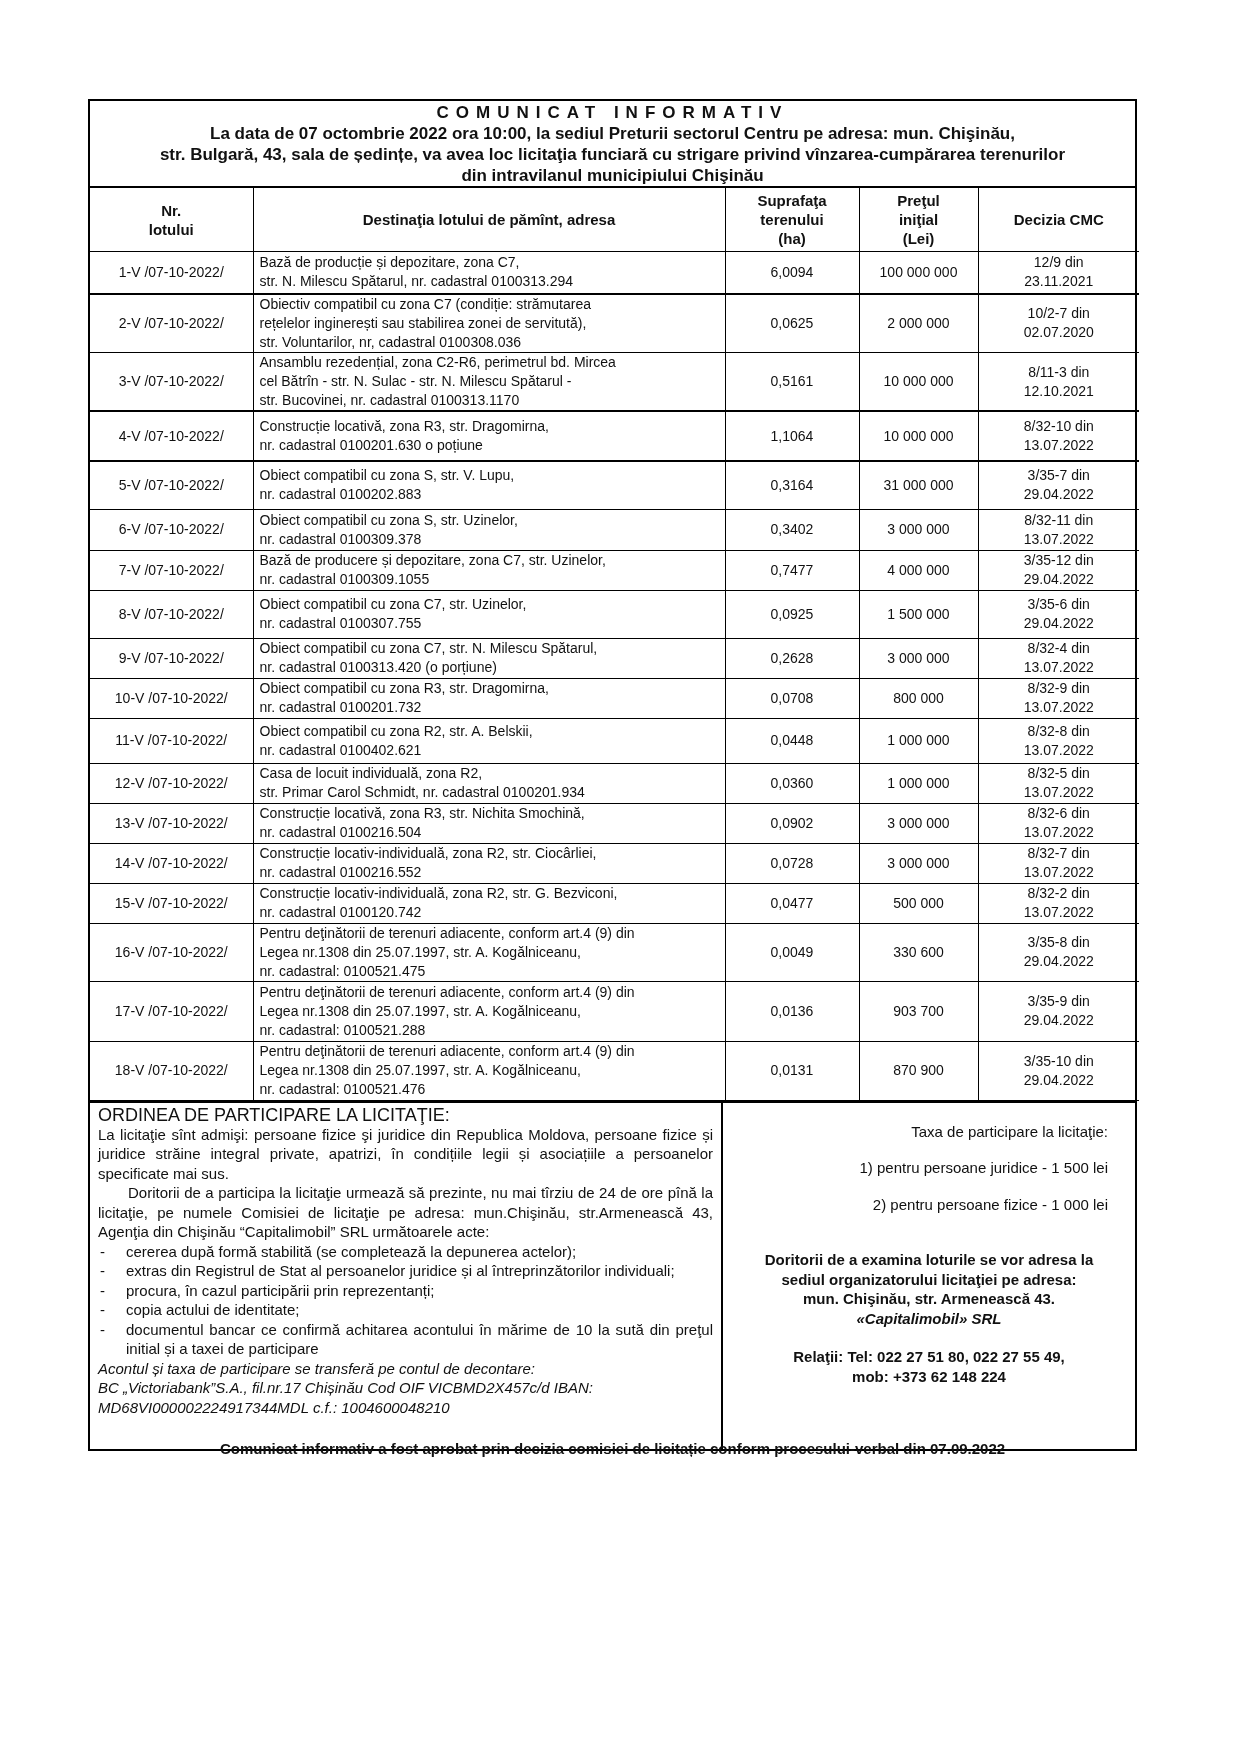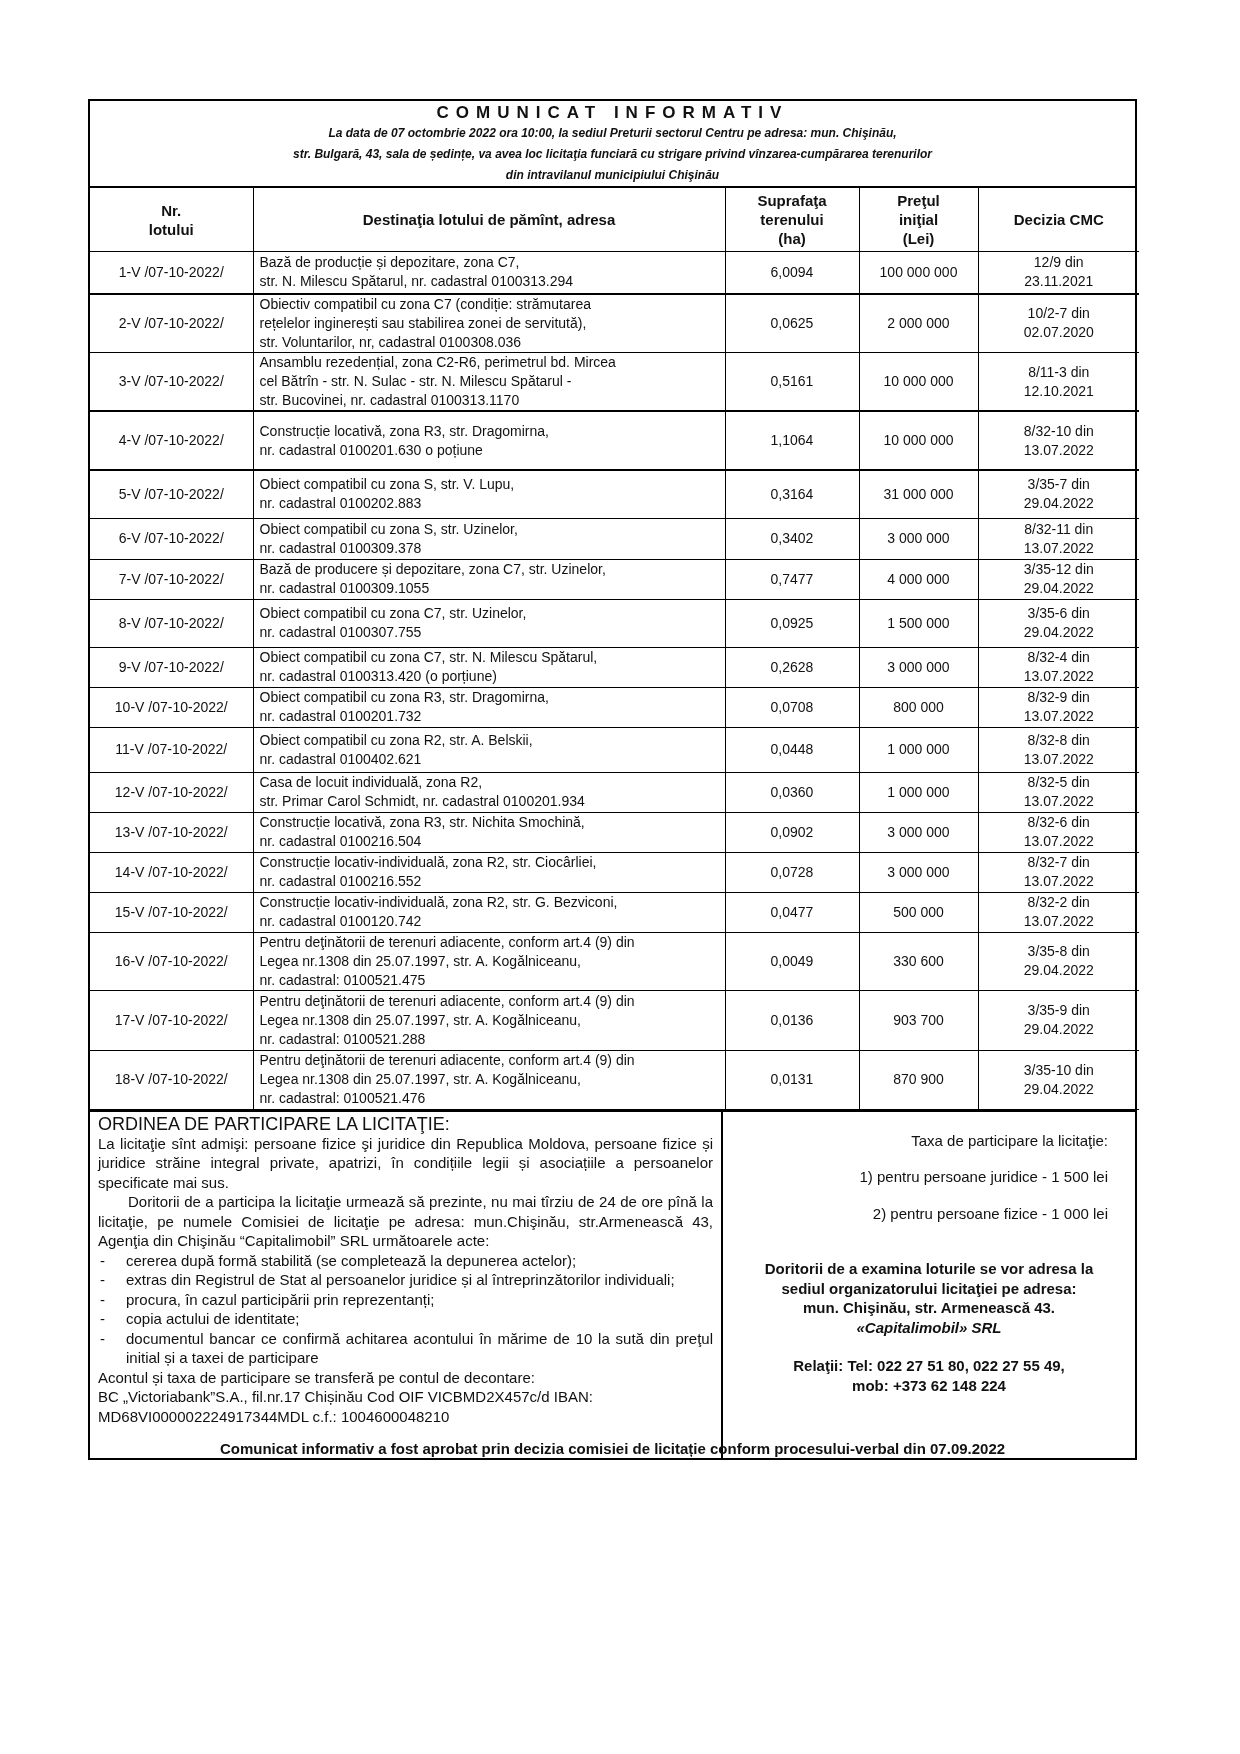--- a/index.html
+++ b/index.html
@@ -1,38 +1,38 @@
 <!DOCTYPE html>
 <html><head>
 <meta charset="utf-8">
 <style>
   html, body { margin:0; padding:0; background:#ffffff; }
   body { width:1240px; height:1754px; position:relative; font-family:"Liberation Sans", sans-serif; color:#111; }
   .doc { position:absolute; left:88px; top:99px; width:1049px; border:2px solid #000; box-sizing:border-box; }
   .head { border-bottom:2px solid #000; text-align:center; font-weight:bold; padding:2px 4px 2px; height:87px; box-sizing:border-box; }
   .head .title { font-size:17px; letter-spacing:7px; line-height:20px; }
-  .head .line { font-size:12px; line-height:21px;font-style:italic; }
+  .head .line { font-size:17px; line-height:21px; }
   table.lots { border-collapse:collapse; width:100%; table-layout:fixed; }
   table.lots td, table.lots th { border:1px solid #000; padding:0 6px; font-size:14px; line-height:19px; vertical-align:middle; }
   table.lots tr:first-child th { border-top:none; }
   table.lots th { font-weight:bold; text-align:center; font-size:15px; height:63px; }
   table.lots td:first-child, table.lots th:first-child { border-left:none; }
   table.lots td:last-child, table.lots th:last-child { border-right:none; }
   table.lots tr.thick td { border-bottom:2px solid #000; }
   td.c { text-align:center; }
   td.l { text-align:left; }
   .bottom { display:flex; border-top:2px solid #000; height:348px; box-sizing:border-box; }
   .bleft { width:633px; border-right:2px solid #000; box-sizing:border-box; padding:2px 8px; font-size:15px; line-height:19.5px; }
   .bleft h3 { margin:0; font-size:18px; line-height:20px; font-weight:normal; }
   .bleft p { margin:0; text-align:justify; }
   .bleft .indent { text-indent:30px; }
   .bleft ul { list-style:none; margin:0; padding:0; }
   .bleft li { position:relative; padding-left:28px; text-align:justify; }
   .bleft li .dash { position:absolute; left:2px; top:0; }
-  .bleft .ital { }
+  .bleft .ital { font-style:italic; }
   .bright { flex:1; padding:2px 10px; font-size:15px; line-height:19.5px; }
   .bright .fees p { margin:17px;text-align:right; }
   .bright .bold { font-weight:bold; text-align:center; margin:0; }
   .gap { height:19px; }
   .footer { position:absolute; left:88px; width:1049px; top:1440px; text-align:center; font-weight:bold; font-size:15px; }
 </style>
 </head>
 <body>
 
 <div class="doc">
@@ -95,21 +95,21 @@
             <div>cel Bătrîn - str. N. Sulac - str. N. Milescu Spătarul  -</div>
             <div>str. Bucovinei,  nr. cadastral  0100313.1170</div>
           </td>
           <td class="c"><span>0,5161</span></td>
           <td class="c"><span>10 000 000</span></td>
           <td class="c">
             <div>8/11-3 din</div>
             <div>12.10.2021</div>
           </td>
         </tr>
-        <tr class="thick" style="height: 59px;">
+        <tr class="thick" style="height: 50px;">
           <td class="c"><span>4-V /07-10-2022/</span></td>
           <td class="l">
             <div>Construcție locativă, zona R3, str. Dragomirna,</div>
             <div>nr. cadastral 0100201.630 o poțiune</div>
           </td>
           <td class="c"><span>1,1064</span></td>
           <td class="c"><span>10 000 000</span></td>
           <td class="c">
             <div>8/32-10 din</div>
             <div>13.07.2022</div>

